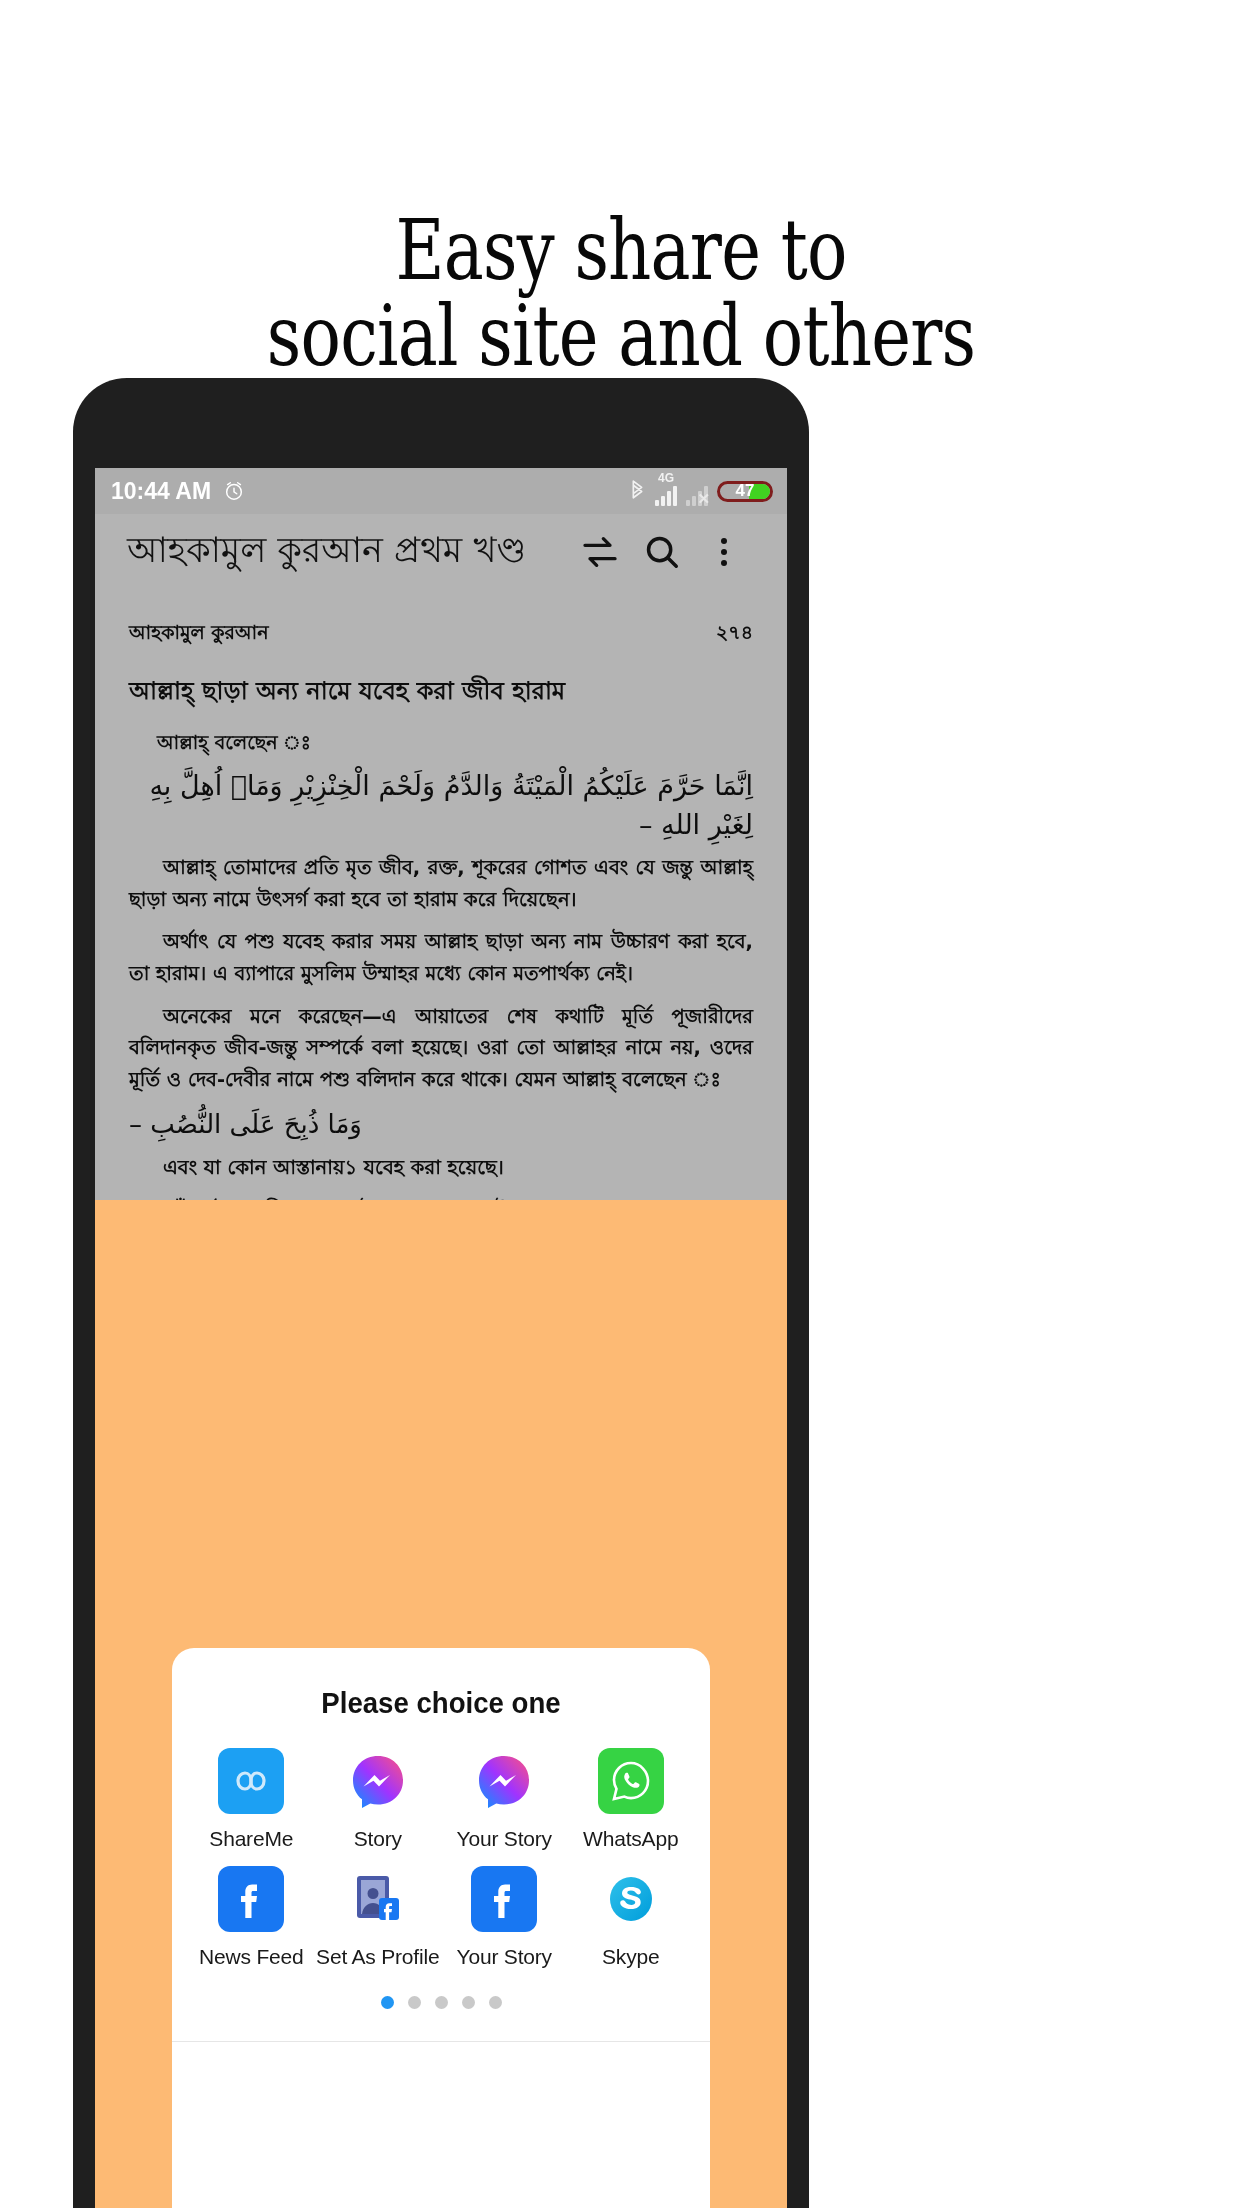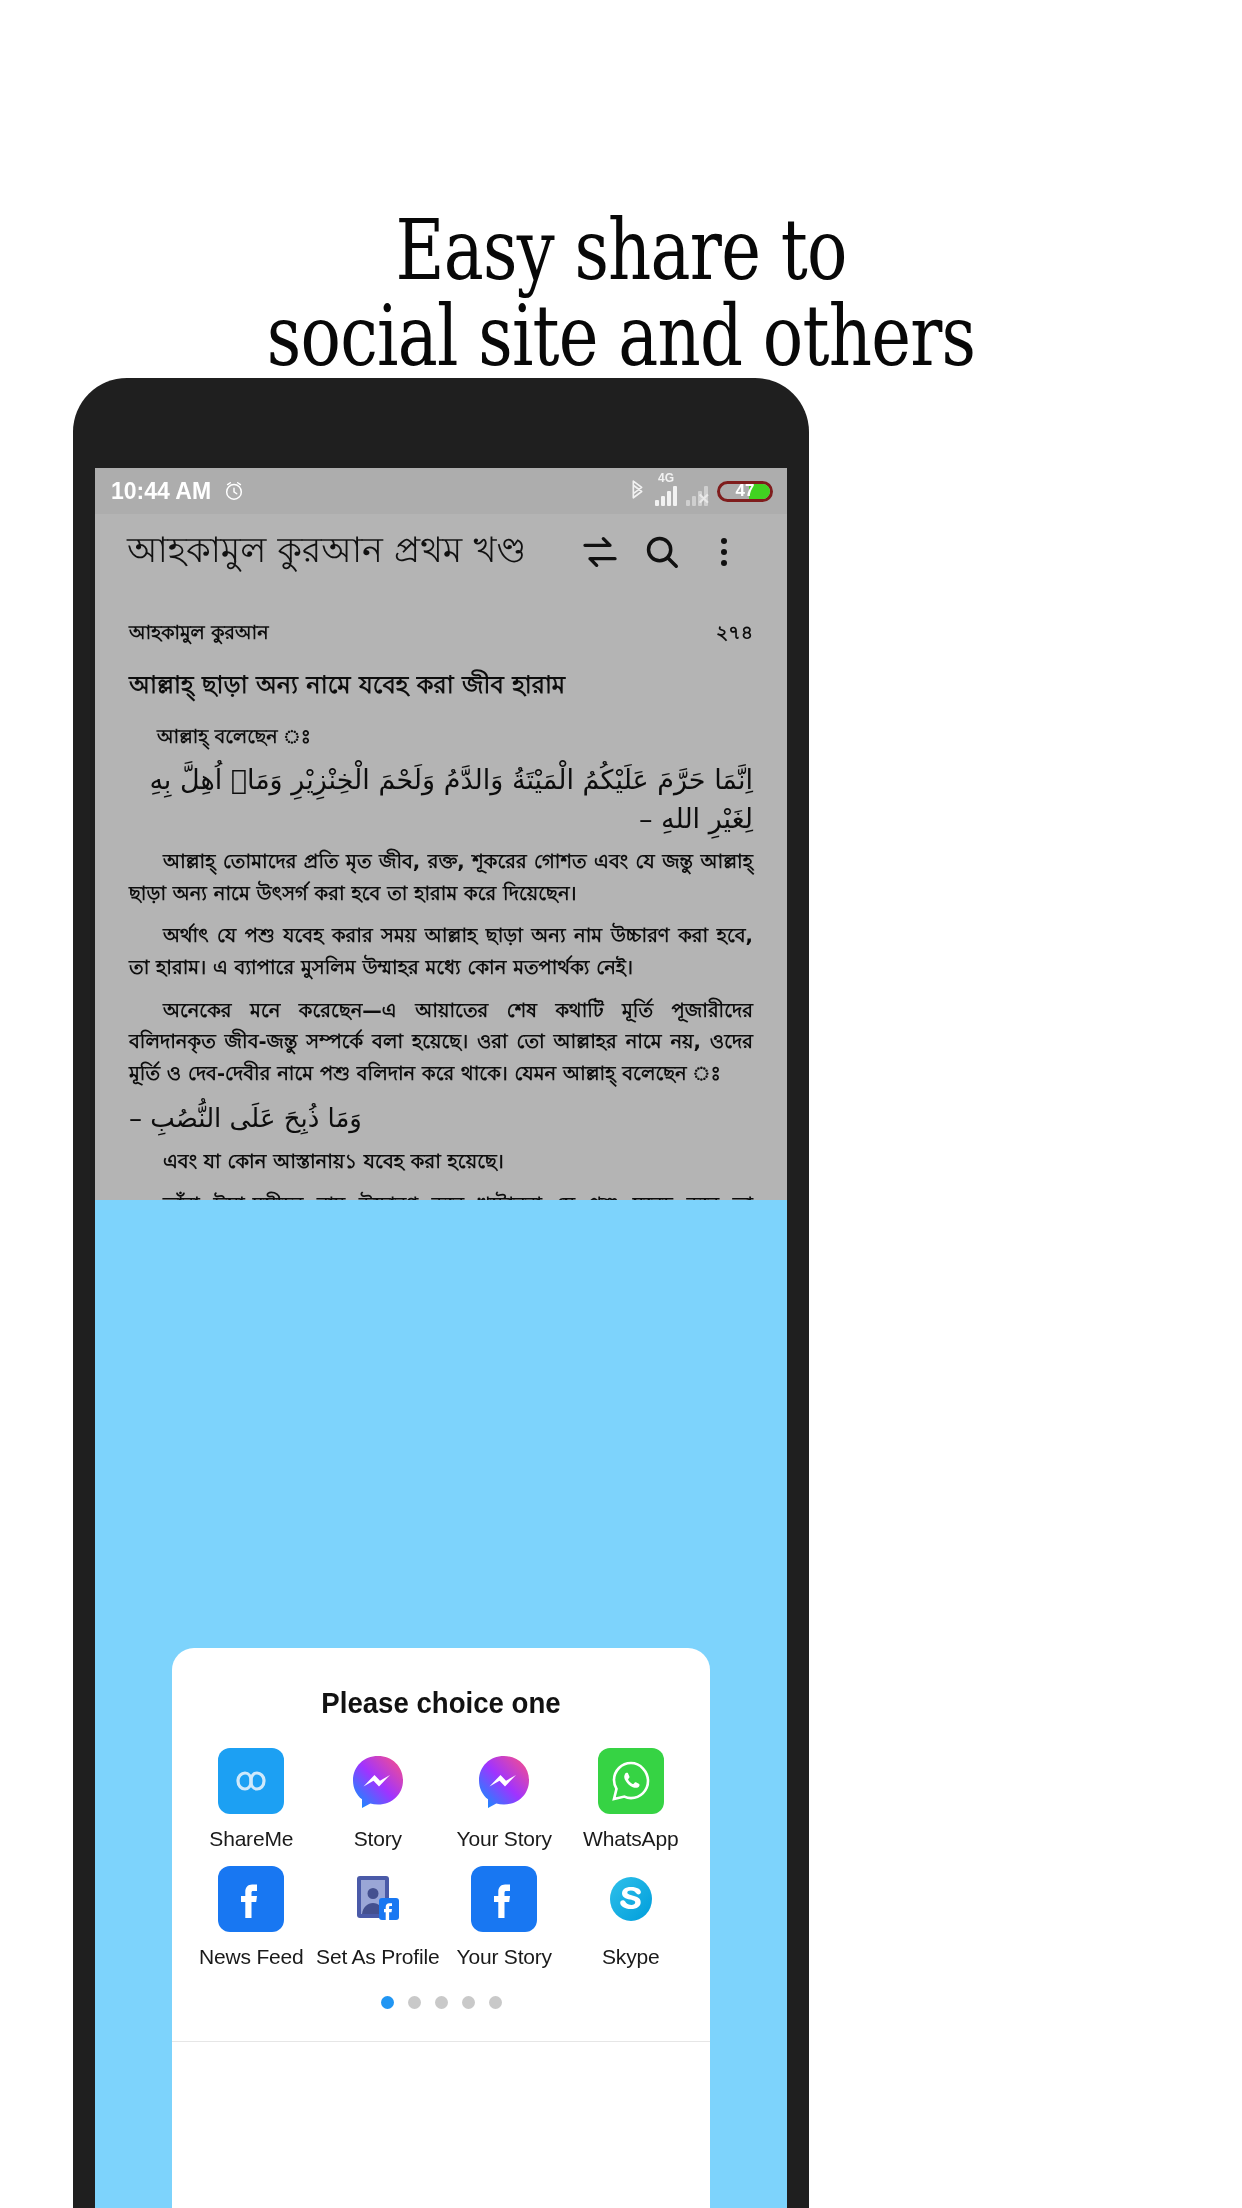--- a/index.html
+++ b/index.html
@@ -21,21 +21,21 @@
   
   .phone{
     position:absolute; left:73px; top:378px;
     width:736px; height:1830px;
     background:#1f1f1f;
     border-radius:54px 54px 0 0;
   }
   .screen{
     position:absolute; left:22px; top:90px;
     width:692px; height:1740px;
-    background:#7dd3fc; overflow:hidden;
+    background:#fdba74; overflow:hidden;
   }
 
   
   .statusbar{
     height:46px; background:#adadad; color:#ffffff;
     display:flex; align-items:center; padding:0 16px;
     font-size:23px; font-weight:bold; position:relative;
   }
   .sb-left{ display:flex; align-items:center; gap:12px; }
   .sb-right{ position:absolute; right:14px; top:0; height:46px;
@@ -73,21 +73,21 @@
   .abtn{ width:62px; height:62px; display:flex; align-items:center; justify-content:center; }
   .dots3{ display:flex; flex-direction:column; gap:5px; align-items:center; }
   .dots3 i{ width:6px; height:6px; background:#111; border-radius:50%; display:block; }
 
   
   .page{
     background:#b4b4b4; padding:28px 34px 0 34px;
     font-family:"DejaVu Sans", sans-serif; color:#0d0d0d;
     height:610px; overflow:hidden;
   }
-  .runhead{ display:flex; justify-content:space-between; font-size:19px; font-weight:bold; margin-bottom:16px;}
+  .runhead{ display:flex; justify-content:space-between; font-size:19px; font-weight:bold; margin-bottom:22px;}
   .secthead{ font-size:24px; font-weight:bold; margin-bottom:16px; }
   .intro{ font-size:19px; font-weight:bold; margin-left:28px; margin-bottom:6px;}
   .arabic{ direction:rtl; text-align:right; font-size:27px; line-height:1.45;
            font-family:"DejaVu Sans", sans-serif; margin-bottom:8px;}
   .arabic.small{ font-size:26px; text-align:left; direction:rtl; padding-right:0; }
   .para{ font-size:19.5px; line-height:1.62; text-align:justify;
          text-indent:34px; font-weight:bold; margin-bottom:11px; }
 
   
   .sheet{

